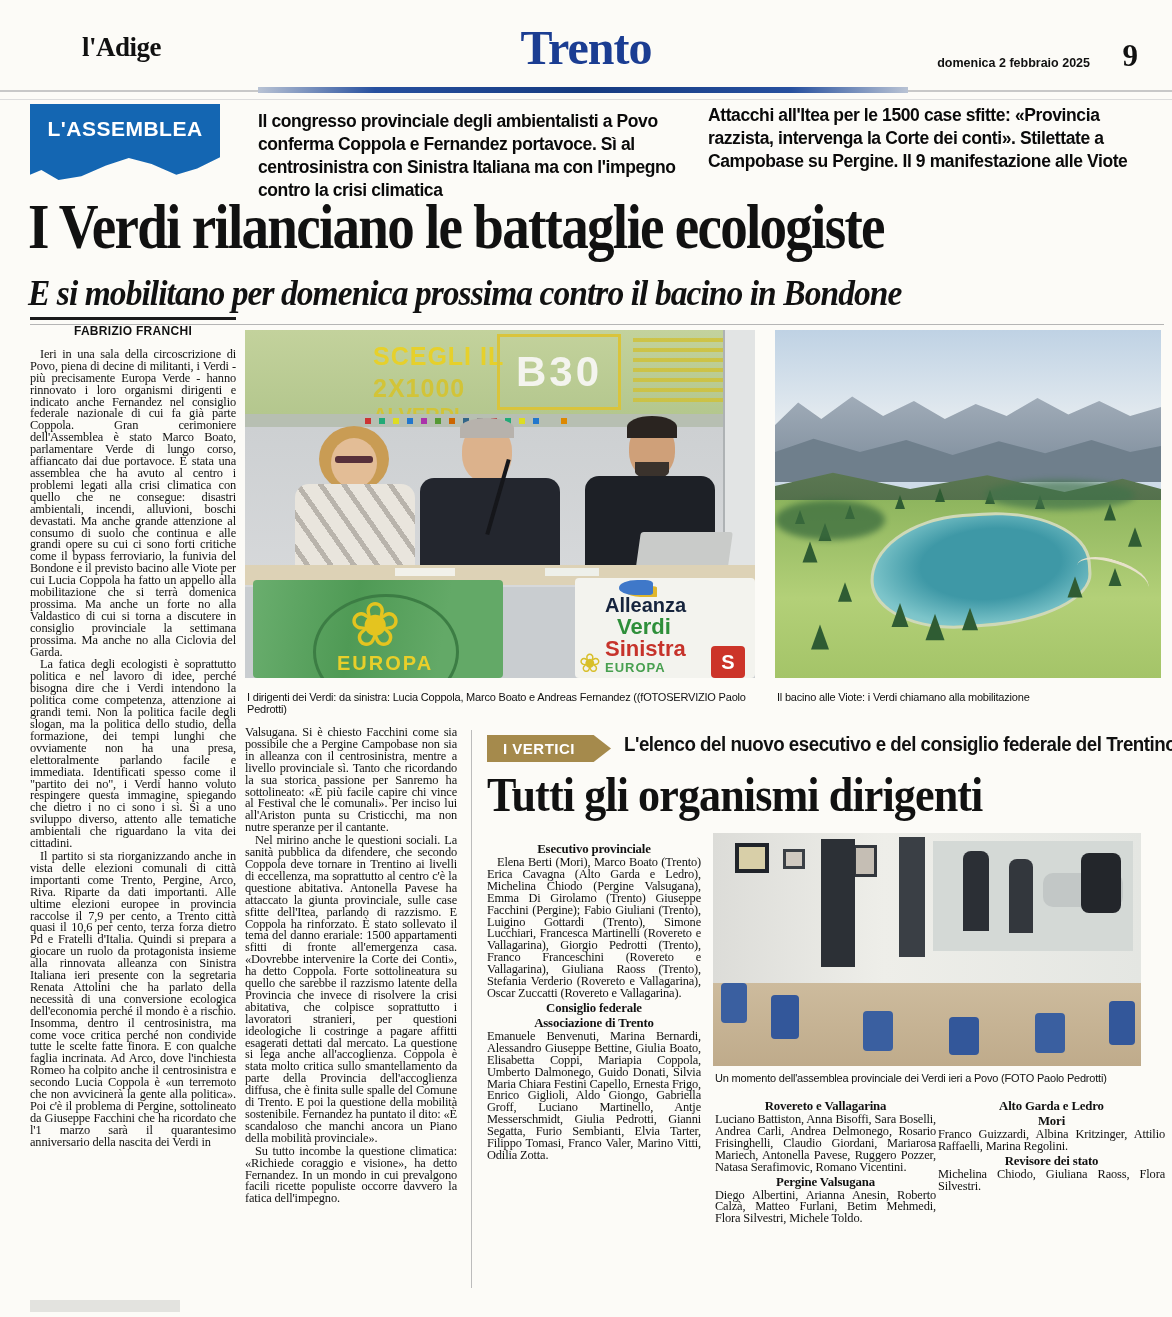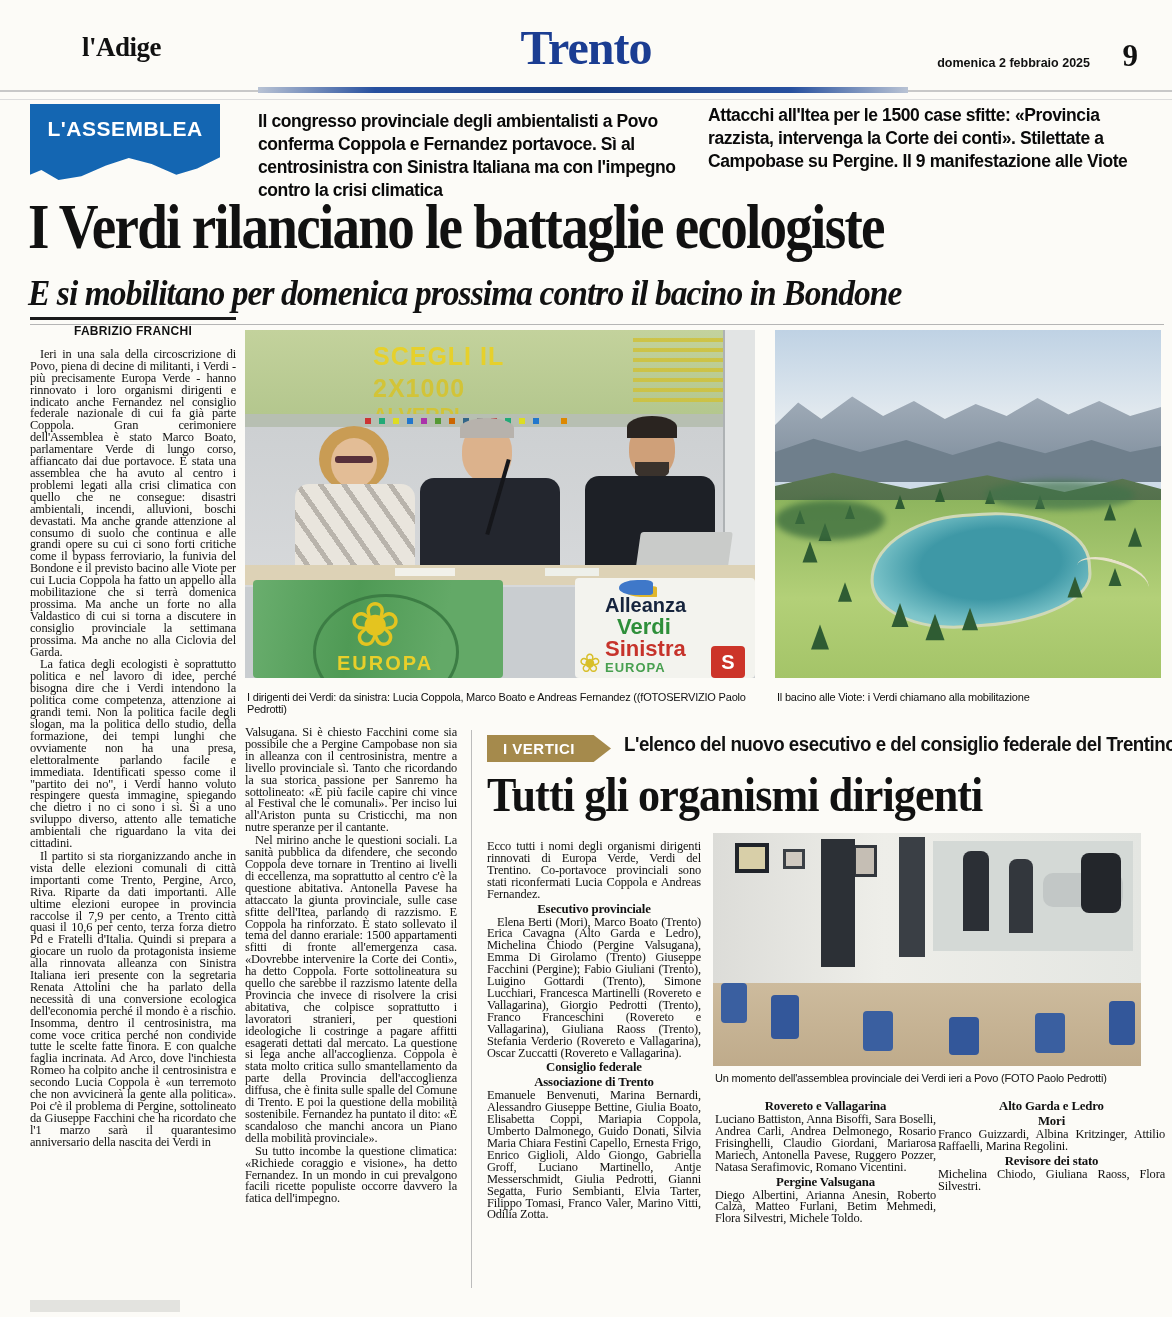--- a/index.html
+++ b/index.html
@@ -111,20 +111,23 @@
     <p class="ind">Ieri in una sala della circoscrizione di Povo, piena di decine di militanti, i Verdi - più precisamente Europa Verde - hanno rinnovato i loro organismi dirigenti e indicato anche Fernandez nel consiglio federale nazionale di cui fa già parte Coppola. Gran cerimoniere dell'Assemblea è stato Marco Boato, parlamentare Verde di lungo corso, affiancato dai due portavoce. È stata una assemblea che ha avuto al centro i problemi legati alla crisi climatica con quello che ne consegue: disastri ambientali, incendi, alluvioni, boschi devastati. Ma anche grande attenzione al consumo di suolo che continua e alle grandi opere su cui ci sono forti critiche come il bypass ferroviario, la funivia del Bondone e il previsto bacino alle Viote per cui Lucia Coppola ha fatto un appello alla mobilitazione che si terrà domenica prossima. Ma anche un forte no alla Valdastico di cui si torna a discutere in consiglio provinciale la settimana prossima. Ma anche no alla Ciclovia del Garda.</p>
     <p class="ind">La fatica degli ecologisti è soprattutto politica e nel lavoro di idee, perché bisogna dire che i Verdi intendono la politica come competenza, attenzione ai grandi temi. Non la politica facile degli slogan, ma la politica dello studio, della formazione, dei tempi lunghi che ovviamente non ha una presa, elettoralmente parlando facile e immediata. Identificati spesso come il "partito dei no", i Verdi hanno voluto respingere questa immagine, spiegando che dietro i no ci sono i sì. Sì a uno sviluppo diverso, attento alle tematiche ambientali che riguardano la vita dei cittadini.</p>
     <p class="ind">Il partito si sta riorganizzando anche in vista delle elezioni comunali di città importanti come Trento, Pergine, Arco, Riva. Riparte da dati importanti. Alle ultime elezioni europee in provincia raccolse il 7,9 per cento, a Trento città quasi il 10,6 per cento, terza forza dietro Pd e Fratelli d'Italia. Quindi si prepara a giocare un ruolo da protagonista insieme alla rinnovata alleanza con Sinistra Italiana ieri presente con la segretaria Renata Attolini che ha parlato della necessità di una conversione ecologica dell'economia perché il mondo è a rischio. Insomma, dentro il centrosinistra, ma come voce critica perché non condivide tutte le scelte fatte finora. E con qualche faglia incrinata. Ad Arco, dove l'inchiesta Romeo ha colpito anche il centrosinistra e secondo Lucia Coppola è «un terremoto che non avvicinerà la gente alla politica». Poi c'è il problema di Pergine, sottolineato da Giuseppe Facchini che ha ricordato che l'1 marzo sarà il quarantesimo anniversario della nascita dei Verdi in</p>
   </div>
 
   <div class="photo photo1">
     <div class="abs" style="left:0;top:0;width:510px;height:84px;background:linear-gradient(#c3d29c,#b4c78e);">
       <span class="abs" style="left:128px;top:12px;color:#e6d02b;font:bold 25px 'Liberation Sans',sans-serif;letter-spacing:1px;">SCEGLI IL</span>
       <span class="abs" style="left:128px;top:44px;color:#d2c438;font:bold 25px 'Liberation Sans',sans-serif;letter-spacing:1px;">2X1000</span>
       <span class="abs" style="left:128px;top:74px;color:#d2c438;font:bold 20px 'Liberation Sans',sans-serif;">AI VERDI</span>
+      <span class="abs" style="left:252px;top:4px;width:118px;height:70px;border:3px solid #d9c43b;text-align:center;">
+        <span style="color:#f4f4ee;font:bold 42px 'Liberation Sans',sans-serif;letter-spacing:3px;line-height:70px;">B30</span>
+      </span>
       <span class="abs" style="left:388px;top:8px;width:100px;height:70px;opacity:.85;
                    background:repeating-linear-gradient(#cfc13a 0 4px,rgba(0,0,0,0) 4px 10px);"></span>
     </div>
     <div class="abs" style="left:0;top:84px;width:510px;height:13px;background:#b7bfb2;"></div>
     <span class="abs" style="left:120px;top:88px;width:6px;height:6px;background:#c33;
                  box-shadow:14px 0 #2a7,28px 0 #dd2,42px 0 #27c,56px 0 #a3a,70px 0 #593,84px 0 #c60,98px 0 #368,112px 0 #888,126px 0 #b22,140px 0 #2a7,154px 0 #dd2,168px 0 #27c,196px 0 #d80;"></span>
     <div class="abs" style="left:0;top:97px;width:510px;height:160px;background:linear-gradient(#cdd0d2,#d7d9db);"></div>
     <div class="abs" style="left:478px;top:0;width:32px;height:260px;background:#e2e4e4;border-left:2px solid #aeb2b4;"></div>
 
     <div class="abs" style="left:50px;top:96px;width:120px;height:150px;">
@@ -214,21 +217,20 @@
     <p class="ind">Su tutto incombe la questione climatica: «Richiede coraggio e visione», ha detto Fernandez. In un mondo in cui prevalgono facili ricette populiste occorre davvero la fatica dell'impegno.</p>
   </div>
 
   <div class="abs vrule"></div>
 
   <div class="abs vertici-badge">I VERTICI</div>
   <div class="abs kicker2">L'elenco del nuovo esecutivo e del consiglio federale del Trentino</div>
   <div class="abs headline2">Tutti gli organismi dirigenti</div>
 
   <div class="col col3">
-    <p>Ecco tutti i nomi degli organismi dirigenti rinnovati di Europa Verde, Verdi del Trentino. Co-portavoce provinciali sono stati riconfermati Lucia Coppola e Andreas Fernandez.</p>
     <h4>Esecutivo provinciale</h4>
     <p class="ind">Elena Berti (Mori), Marco Boato (Trento) Erica Cavagna (Alto Garda e Ledro), Michelina Chiodo (Pergine Valsugana), Emma Di Girolamo (Trento) Giuseppe Facchini (Pergine); Fabio Giuliani (Trento), Luigino Gottardi (Trento), Simone Lucchiari, Francesca Martinelli (Rovereto e Vallagarina), Giorgio Pedrotti (Trento), Franco Franceschini (Rovereto e Vallagarina), Giuliana Raoss (Trento), Stefania Verderio (Rovereto e Vallagarina), Oscar Zuccatti (Rovereto e Vallagarina).</p>
     <h4>Consiglio federale</h4>
     <h4>Associazione di Trento</h4>
     <p>Emanuele Benvenuti, Marina Bernardi, Alessandro Giuseppe Bettine, Giulia Boato, Elisabetta Coppi, Mariapia Coppola, Umberto Dalmonego, Guido Donati, Silvia Maria Chiara Festini Capello, Ernesta Frigo, Enrico Giglioli, Aldo Giongo, Gabriella Groff, Luciano Martinello, Antje Messerschmidt, Giulia Pedrotti, Gianni Segatta, Furio Sembianti, Elvia Tarter, Filippo Tomasi, Franco Valer, Marino Vitti, Odilia Zotta.</p>
   </div>
 
   <div class="photo photo3">
     <div class="abs" style="left:0;top:0;width:428px;height:155px;background:linear-gradient(90deg,#dcdcd8,#eeeee9 40%,#e4e6e2);"></div>
     <span class="abs" style="left:22px;top:10px;width:26px;height:22px;background:#d8cfa8;border:4px solid #20242a;"></span>

